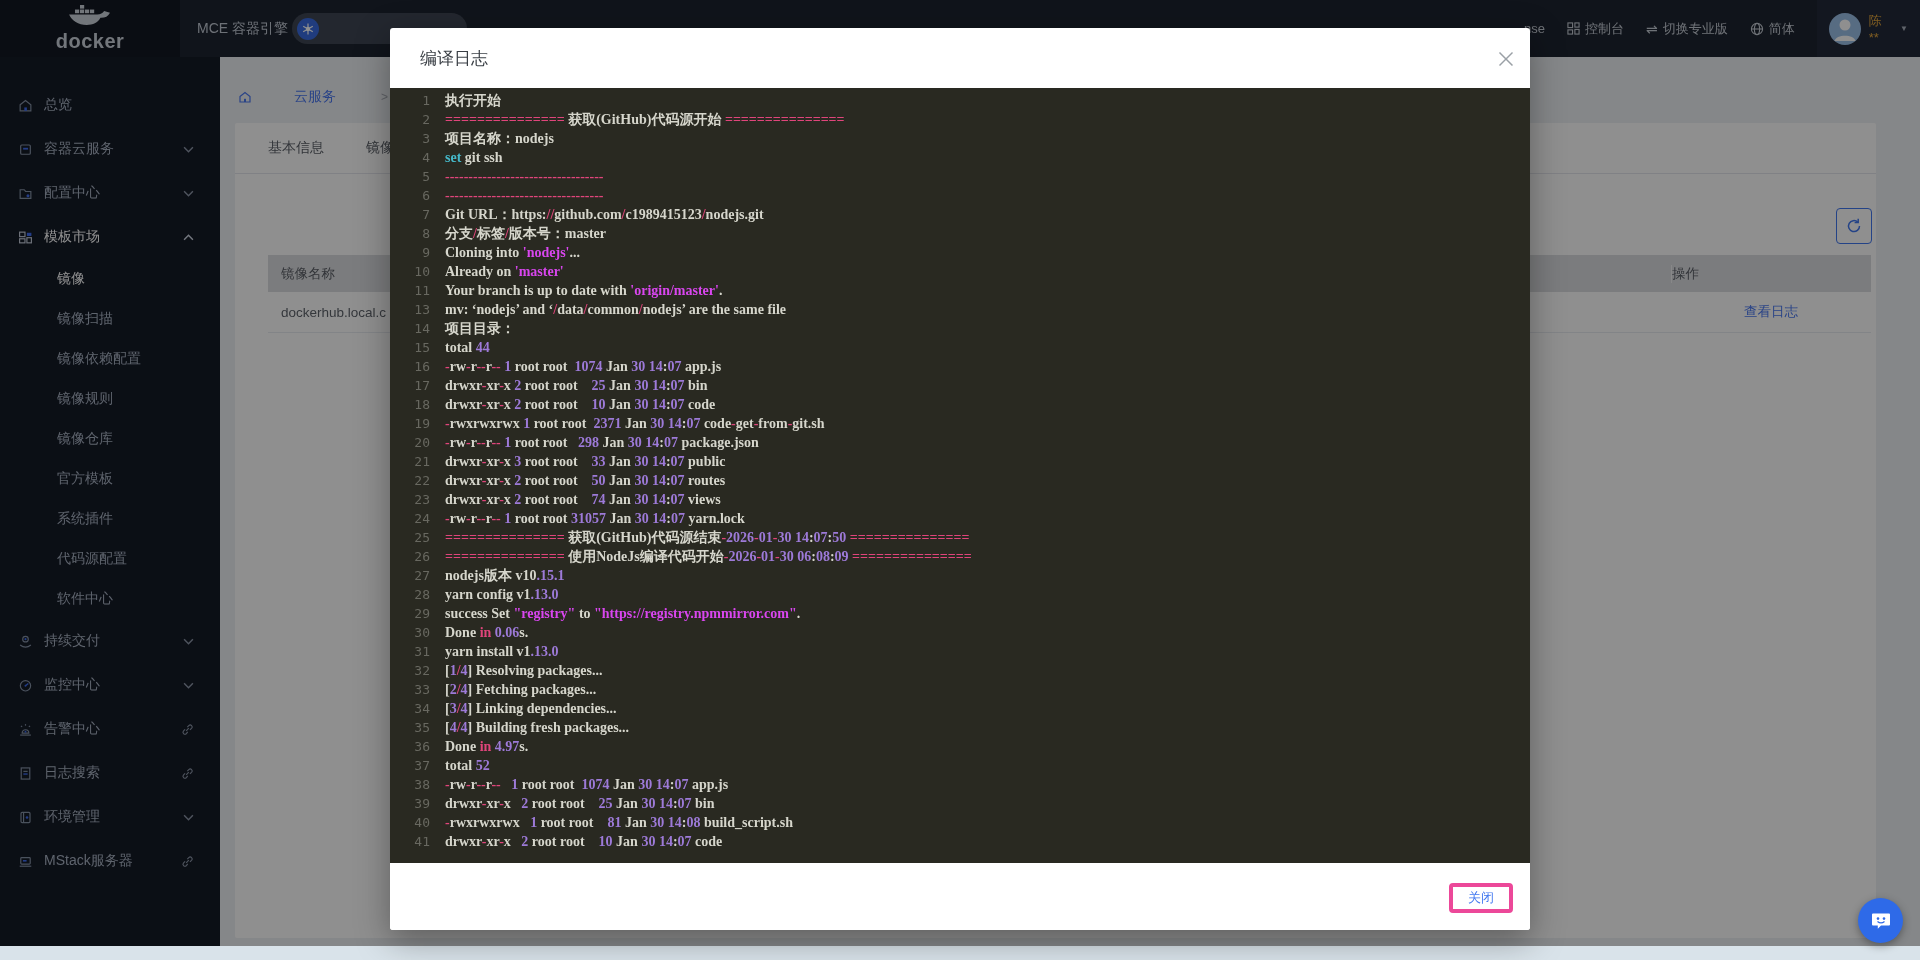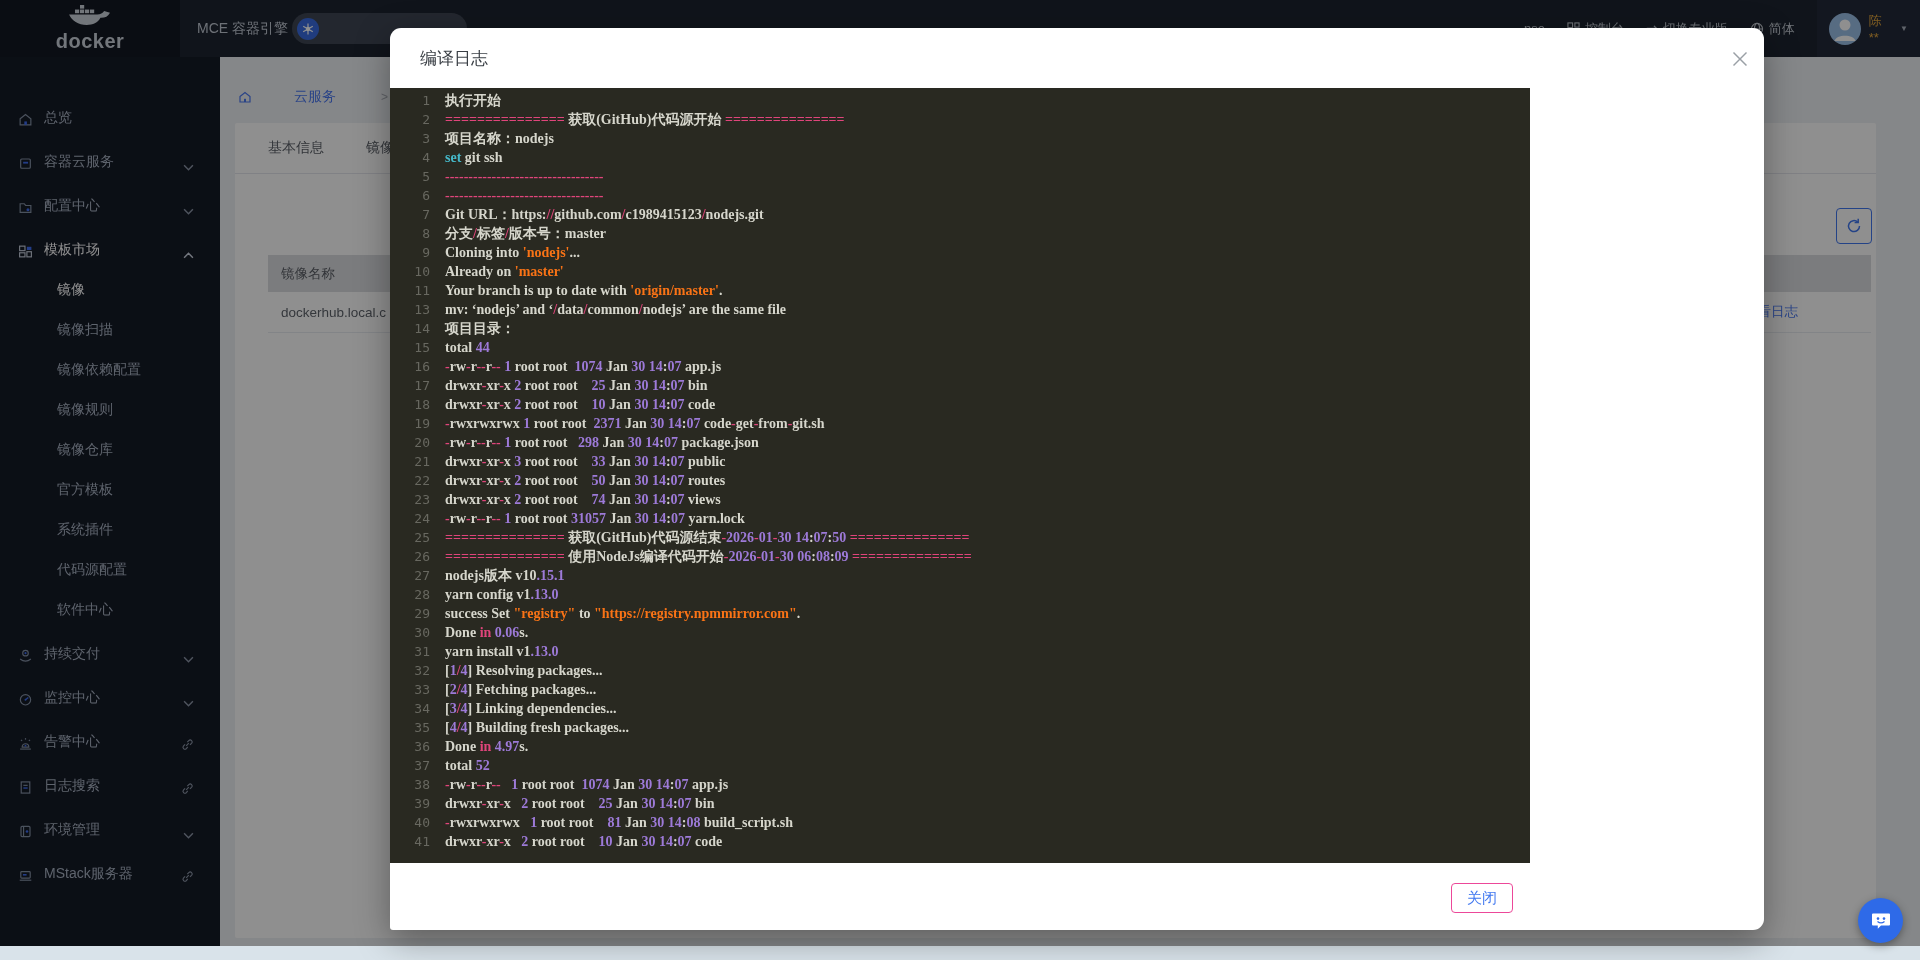--- a/index.html
+++ b/index.html
@@ -22,21 +22,21 @@
   .hr-item{display:flex;align-items:center;margin-right:22px;white-space:nowrap;cursor:pointer;}
   .hr-item .ico{margin-right:5px;display:flex;}
   .swap-glyph{font-size:14px;margin-right:5px;color:#c5cbd4;}
   .user-block{margin-left:auto;height:57px;display:flex;align-items:center;background:#222a39;padding:0 12px 0 12px;cursor:pointer;}
   .avatar{width:32px;height:32px;border-radius:50%;background:#9cc0e8;position:relative;overflow:hidden;flex:none;}
   .username{color:#e2a43d;font-size:13px;margin:0 4px 0 8px;}
 
   
   .sidebar{position:absolute;left:0;top:57px;width:220px;height:889px;background:#151b27;
            padding-top:26px;box-sizing:border-box;overflow:hidden;}
-  .s-item{height:44px;display:flex;align-items:flex-end;padding:0 0 0 17px;color:#a8b2c2;font-size:14px;cursor:pointer;}
+  .s-item{height:44px;display:flex;align-items:center;padding:0 0 0 17px;color:#a8b2c2;font-size:14px;cursor:pointer;}
   .s-item .s-ico{width:16px;height:16px;margin-right:11px;display:flex;align-items:center;justify-content:center;flex:none;}
   .s-item.sub{height:40px;padding-left:57px;font-size:14px;}
   .s-item.active{color:#ffffff;}
   .s-trail{margin-left:auto;margin-right:26px;display:flex;color:#8d97a8;}
 
   
   .breadcrumb{position:absolute;left:238px;top:88px;display:flex;align-items:center;font-size:14px;color:#9aa0a8;gap:36px;}
   .bc-link{color:#4a78f0;cursor:pointer;display:flex;align-items:center;}
   .bc-sep{margin:0 9px;color:#a8adb5;font-size:12px;}
   .card{position:absolute;left:235px;top:123px;width:1641px;height:815px;background:#ffffff;border-radius:2px;}
@@ -49,34 +49,34 @@
   .th-name{flex:1;padding-left:13px;}
   .th-action{width:200px;border-left:1px solid #f2f3f5;box-sizing:border-box;}
   .tbl-row{height:40px;display:flex;align-items:center;font-size:13.5px;color:#5f646c;border-bottom:1px solid #e8ebf0;}
   .td-name{flex:1;padding-left:13px;}
   .td-action{width:200px;text-align:center;}
   .link{color:#4a78f0;cursor:pointer;}
   .footer-strip{position:absolute;left:0;top:946px;width:1920px;height:14px;background:#d9e3ea;}
 
   
   .overlay{position:absolute;left:0;top:0;width:1920px;height:946px;background:rgba(0,0,0,0.44);z-index:5;}
-  .modal{position:absolute;left:390px;top:28px;width:1374px;height:902px;background:#fff;border-radius:11px;
+  .modal{position:absolute;left:390px;top:28px;width:1140px;height:902px;background:#fff;border-radius:3px;
          box-shadow:0 10px 34px rgba(0,0,0,0.35);z-index:10;}
   .modal-title{position:absolute;left:30px;top:19px;font-size:17px;color:#3a3f45;}
   .modal-close{position:absolute;right:14px;top:21px;width:20px;height:20px;display:flex;align-items:center;justify-content:center;cursor:pointer;}
   .terminal{position:absolute;left:0;top:60px;width:1140px;height:775px;background:#292921;overflow:hidden;
             padding-top:3px;box-sizing:border-box;}
   .log-line{display:flex;height:19px;line-height:19px;white-space:pre;
             font-family:"DejaVu Sans Mono","Liberation Mono",monospace;font-size:14px;font-weight:700;}
   .ln{width:40px;flex:none;text-align:right;color:#686860;font-weight:400;font-size:13px;}
   .lt{padding-left:15px;font-family:Liberation Serif, serif;}
-  .c-w{color:#d6d6cc;} .c-p{color:#e0457b;} .c-v{color:#9d7ad8;} .c-y{color:#f97316;margin-top:32px;} .c-c{color:#45b8c9;}
+  .c-w{color:#d6d6cc;} .c-p{color:#e0457b;} .c-v{color:#9d7ad8;} .c-y{color:#d946ef;margin-top:32px;} .c-c{color:#45b8c9;}
   .modal-footer{position:absolute;left:0;top:835px;width:1140px;height:67px;background:#fff;border-radius:0 0 3px 3px;}
   .close-btn{position:absolute;right:17px;top:20px;height:30px;padding:0 15px;background:#fff;
-             border:1px solid #ec4899;border-radius:4px;color:#4178f0;font-size:15px;cursor:pointer;
+             border:4px solid #ec4899;border-radius:4px;color:#4178f0;font-size:13px;cursor:pointer;
              font-family:"Liberation Sans","DejaVu Sans",sans-serif;}
 
   .chat-btn{position:absolute;left:1858px;top:898px;width:45px;height:45px;border-radius:50%;background:#2e6ae8;
             display:flex;align-items:center;justify-content:center;z-index:12;box-shadow:0 3px 8px rgba(0,0,0,.35);cursor:pointer;}
 </style>
 </head>
 <body>
 
 <div id="app">
 

